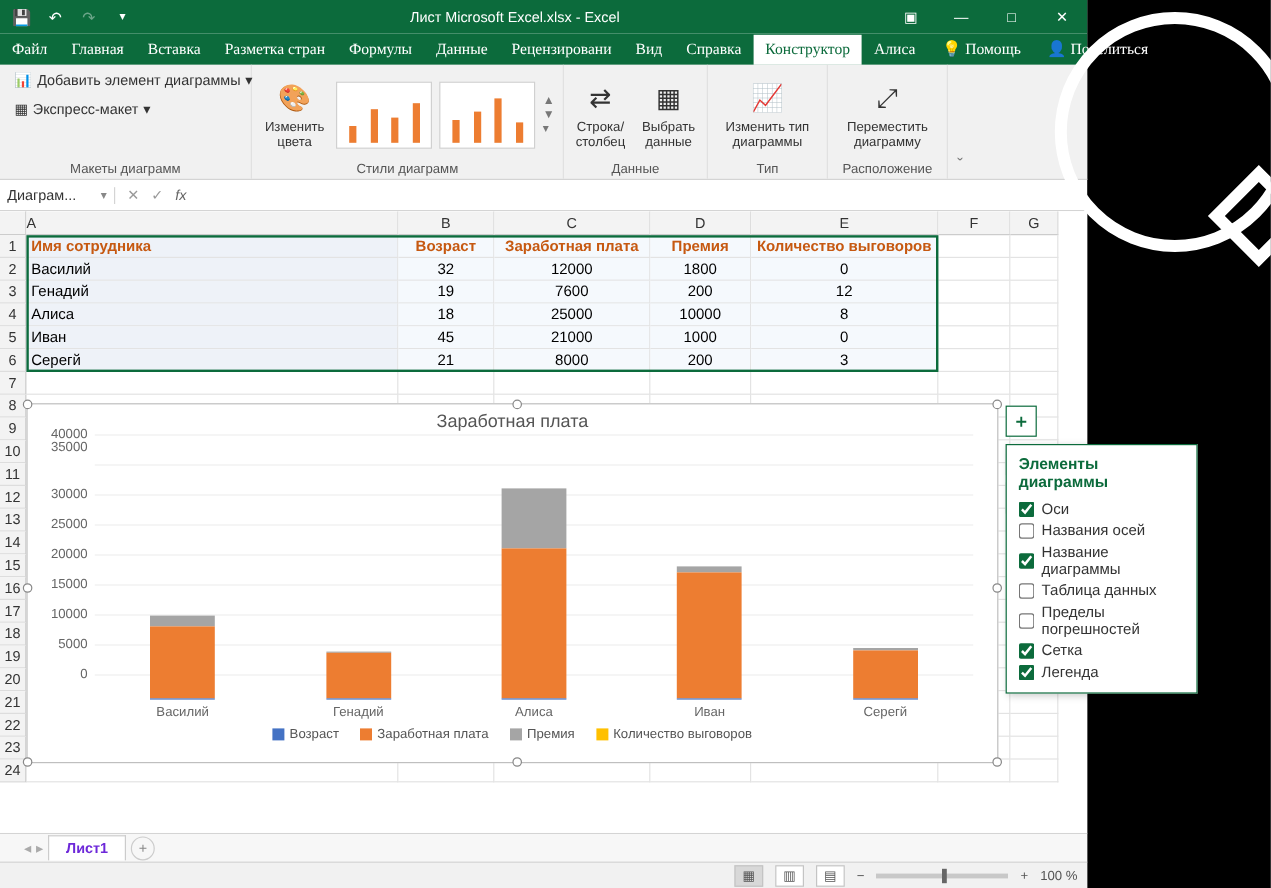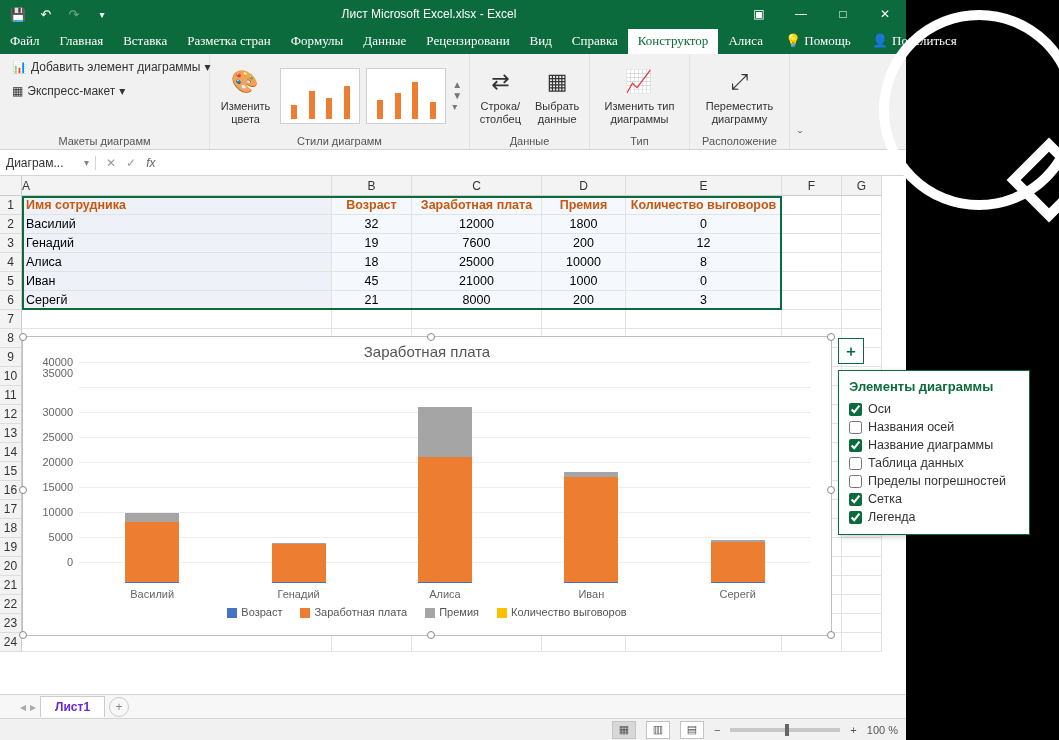--- a/index.html
+++ b/index.html
@@ -73,21 +73,21 @@
   .sheettabs{ height:24px; border-top:1px solid #d4d4d4; display:flex; align-items:center; font-size:12px; padding-left:20px; gap:4px; background:#f7f7f7;}
   .sheettab{ padding:3px 14px; background:#fff; border:1px solid #ccc; border-bottom:none; font-weight:600; color:#6d28d9;}
   .addsheet{ width:20px; height:20px; border:1px solid #ccc; border-radius:50%; display:flex; align-items:center; justify-content:center; color:#888;}
   
   .statusbar{ height:22px; background:#f1f1f1; border-top:1px solid #d4d4d4; display:flex; align-items:center; justify-content:flex-end; gap:10px; padding:0 8px; font-size:11px; color:#555;}
   .viewbtn{ width:24px; height:18px; border:1px solid #c4c4c4; background:#fff; display:flex; align-items:center; justify-content:center; font-size:11px;}
   .viewbtn.active{ background:#d8d8d8;}
   .zoomslider{ width:110px; height:4px; background:#c8c8c8; position:relative;}
   .zoomslider .thumb{position:absolute; left:50%; top:-4px; width:4px; height:12px; background:#666;}
   
-  .flyout{ position:absolute; left:838px; top:370px; width:192px; background:#fff; border:1px solid #0c6b3c; padding:8px 10px; font-size:12.5px; box-shadow:2px 2px 6px rgba(0,0,0,0.2);}
+  .flyout{ position:absolute; left:838px; top:370px; width:160px; background:#fff; border:1px solid #0c6b3c; padding:8px 10px; font-size:12.5px; box-shadow:2px 2px 6px rgba(0,0,0,0.2);}
   .flyout h4{ color:#0c6b3c; font-size:13px; margin-bottom:6px; font-weight:600;}
   .flyout label{ display:flex; align-items:center; gap:6px; padding:2px 0; color:#333;}
   .flyout input{ accent-color:#0c6b3c;}
   
   .decor{ position:absolute; right:-20px; top:10px; width:200px; height:200px; border:10px solid #fff; border-radius:50%;}
   .decor::after{content:""; position:absolute; width:40px; height:40px; border:10px solid #fff; bottom:-10px; right:-10px; transform:rotate(45deg);}
 </style>
 </head>
 <body>
 

